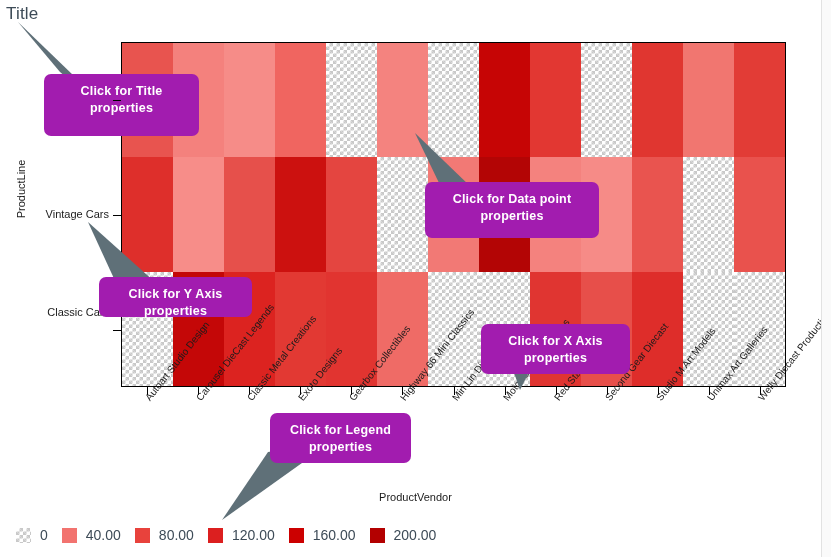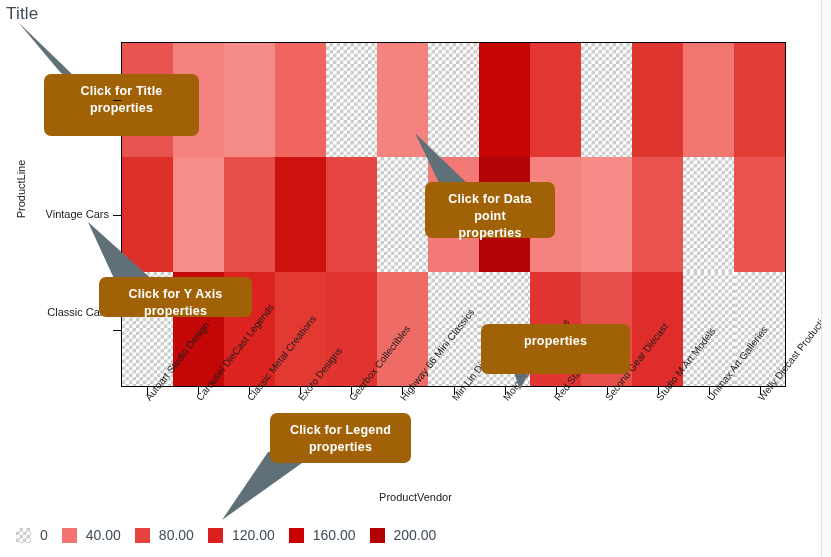--- a/index.html
+++ b/index.html
@@ -101,21 +101,21 @@
       linear-gradient(45deg,#c9c9c9 25%,transparent 25%,transparent 75%,#c9c9c9 75%),
       linear-gradient(45deg,#c9c9c9 25%,transparent 25%,transparent 75%,#c9c9c9 75%);
     background-size:7px 7px;
     background-position:0 0,3.5px 3.5px;
   }
   .legend-label{font-size:14px;color:#3d4b57;}
 
   
   .callout{
     position:absolute;
-    background:#a16207;
+    background:#a21caf;
     color:#ffffff;
     border-radius:7px;
     font-size:12.5px;
     font-weight:bold;
     text-align:center;
     line-height:17px;
     padding:9px 10px;
     box-sizing:border-box;
     letter-spacing:.2px;
   }
@@ -252,31 +252,32 @@
       <polygon points="520,390 545,340 500,332" fill="#5f7078"></polygon>
       <polygon points="222,520 330,443 268,452" fill="#5f7078"></polygon>
     </svg>
   </div>
 
   <div class="callout" id="co-title" style="left:44px;top:74px;width:155px;height:62px;">
     <div>Click for Title</div>
     <div>properties</div>
   </div>
 
-  <div class="callout" id="co-datapoint" style="left:425px;top:182px;width:130px;height:56px;">
+  <div class="callout" id="co-datapoint" style="left:425px;top:182px;width:174px;height:56px;">
     <div>Click for Data point</div>
     <div>properties</div>
   </div>
 
   <div class="callout" id="co-yaxis" style="left:99px;top:277px;width:153px;height:40px;">
     <div>Click for Y Axis</div>
     <div>properties</div>
   </div>
 
   <div class="callout" id="co-xaxis" style="left:481px;top:324px;width:149px;height:50px;">
+    <div>Click for X Axis</div>
     <div>properties</div>
   </div>
 
   <div class="callout" id="co-legend" style="left:270px;top:413px;width:141px;height:50px;">
     <div>Click for Legend</div>
     <div>properties</div>
   </div>
 
   <div id="scroll-corner"></div>
 <div class="ytick" style="top: 99.5px;"></div>

